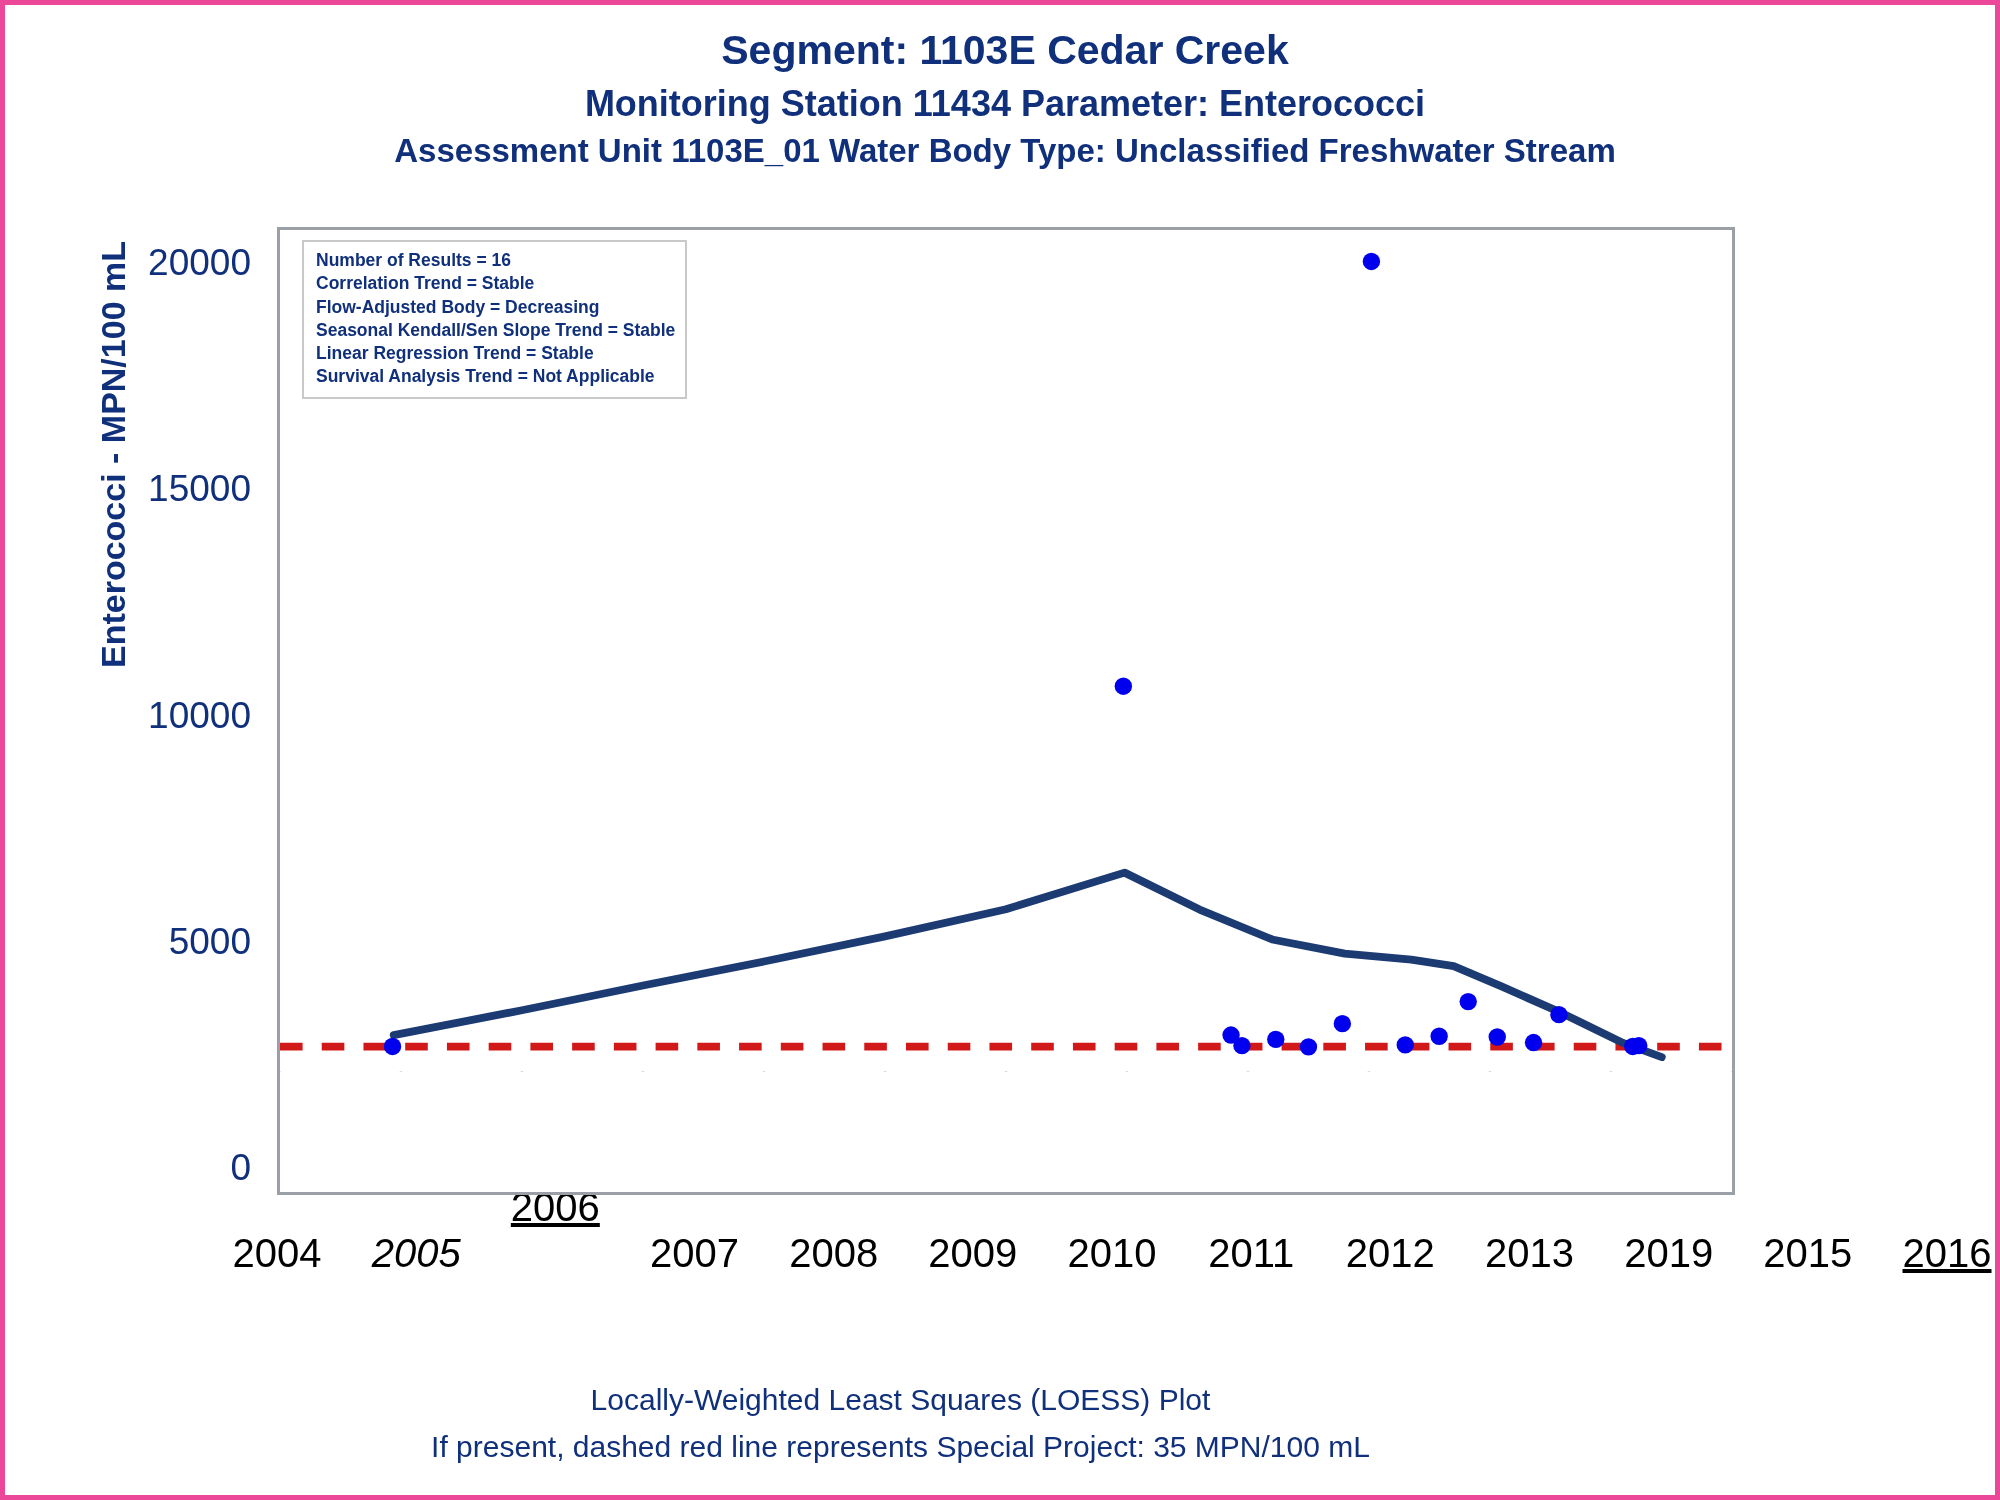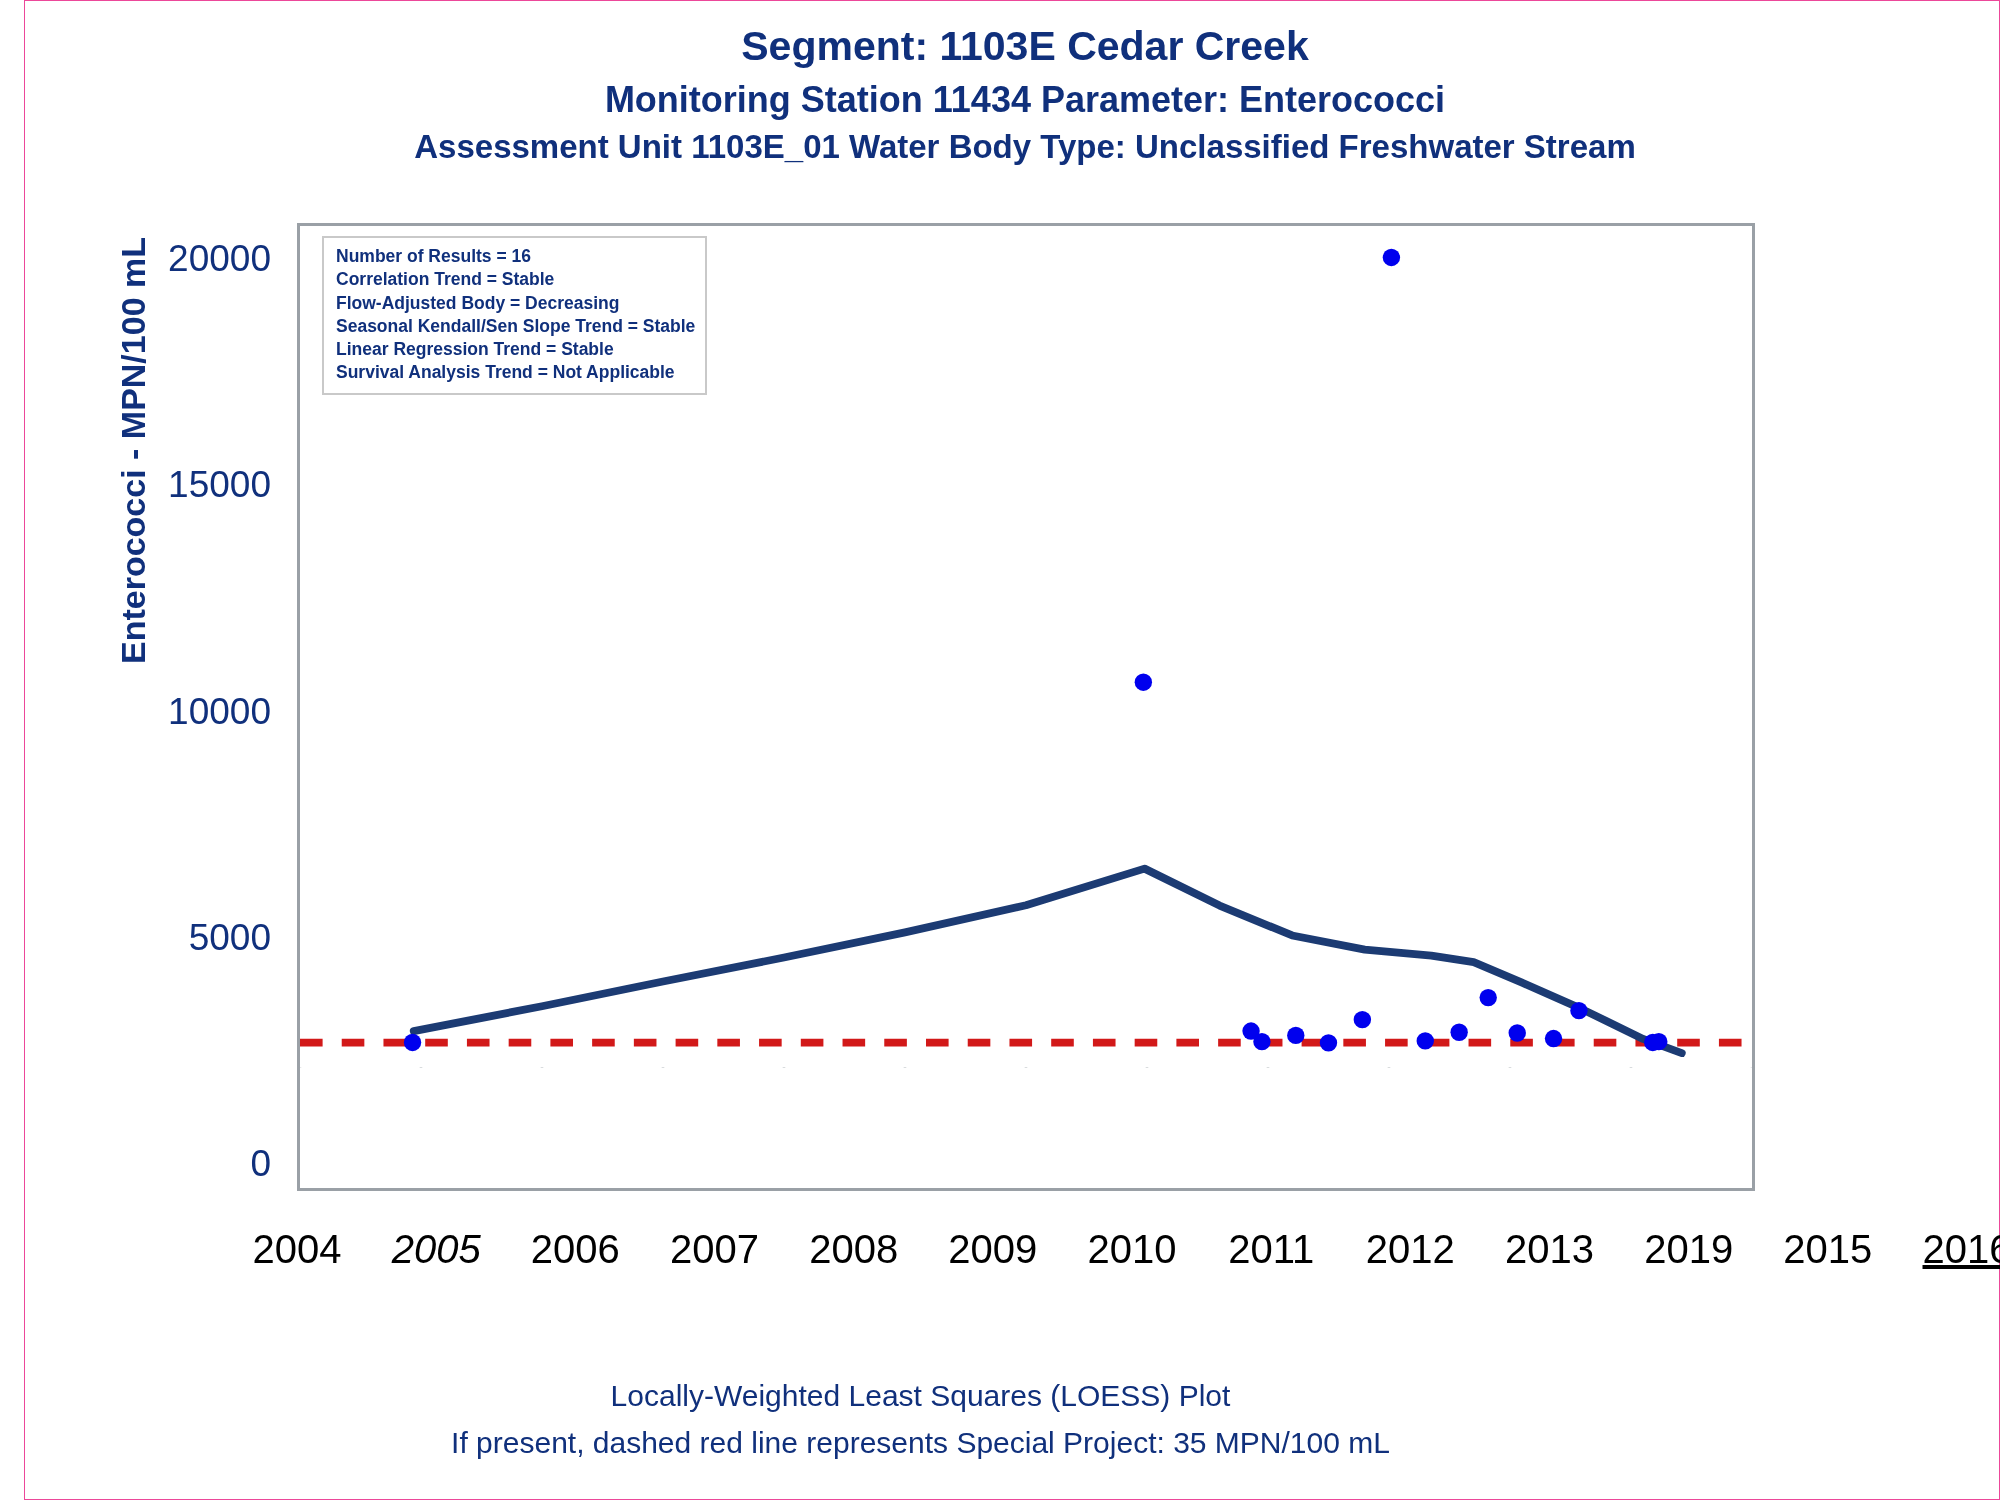--- a/index.html
+++ b/index.html
@@ -7,23 +7,22 @@
   body{
     width:2000px;height:1500px;
     background:#ffffff;
     font-family:"Liberation Sans", sans-serif;
     overflow:hidden;
     position:relative;
   }
   #page{
     position:absolute;inset:0;
     background:#ffffff;
-    border:1px solid #ec4899;
+    border:5px solid #ec4899;
     box-sizing:border-box;
-    margin-left:24px;
   }
   
   .titles{
     position:absolute;top:22px;left:0;width:2000px;
     text-align:center;
     color:#10307c;
   }
   .title-line{
     font-weight:bold;
     letter-spacing:0px;
@@ -122,21 +121,21 @@
   <div class="ytickwrap" id="ytick-layer">
       <div class="ytick-item" style="top: 258.187px; left: 0px; width: 246px;">20000</div>
       <div class="ytick-item" style="top: 484.355px; left: 0px; width: 246px;">15000</div>
       <div class="ytick-item" style="top: 710.523px; left: 0px; width: 246px;">10000</div>
       <div class="ytick-item" style="top: 936.692px; left: 0px; width: 246px;">5000</div>
       <div class="ytick-item" style="top: 1162.86px; left: 0px; width: 246px;">0</div>
     </div>
   <div class="ytickwrap" id="xtick-layer">
       <div class="xtick-item" style="left: 272px; top: 1226px;">2004</div>
       <div class="xtick-item" style="left: 411.167px; top: 1226px; font-style: italic;">2005</div>
-      <div class="xtick-item" style="left: 550.333px; top: 1226px;">2006</div>
+      <div class="xtick-item" style="left: 550.333px; top: 1180px; text-decoration: underline;">2006</div>
       <div class="xtick-item" style="left: 689.5px; top: 1226px;">2007</div>
       <div class="xtick-item" style="left: 828.667px; top: 1226px;">2008</div>
       <div class="xtick-item" style="left: 967.833px; top: 1226px;">2009</div>
       <div class="xtick-item" style="left: 1107px; top: 1226px;">2010</div>
       <div class="xtick-item" style="left: 1246.17px; top: 1226px;">2011</div>
       <div class="xtick-item" style="left: 1385.33px; top: 1226px;">2012</div>
       <div class="xtick-item" style="left: 1524.5px; top: 1226px;">2013</div>
       <div class="xtick-item" style="left: 1663.67px; top: 1226px;">2019</div>
       <div class="xtick-item" style="left: 1802.83px; top: 1226px;">2015</div>
       <div class="xtick-item" style="left: 1942px; top: 1226px; text-decoration: underline;">2016</div>

